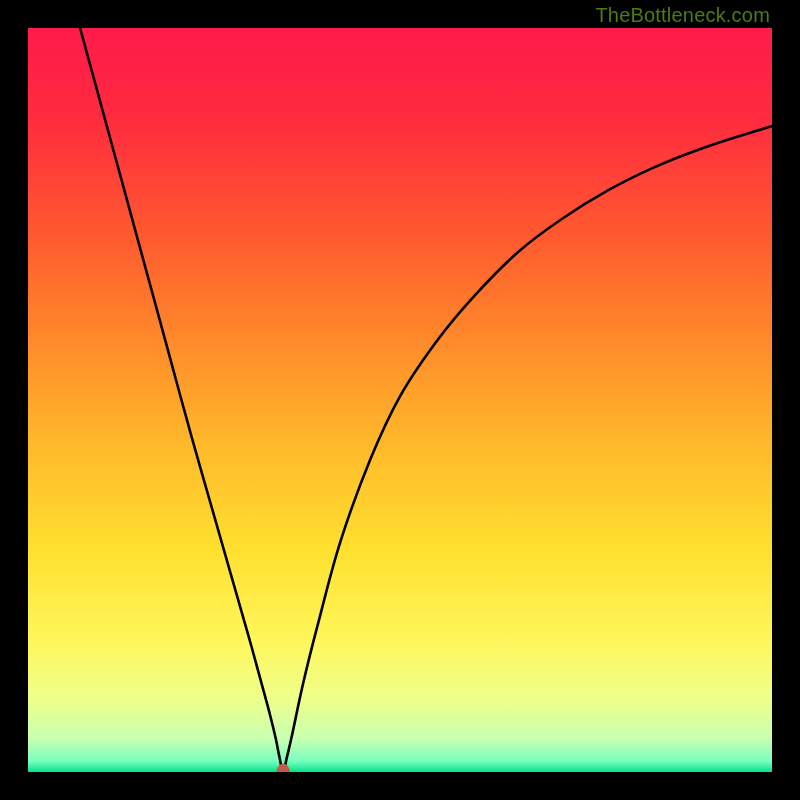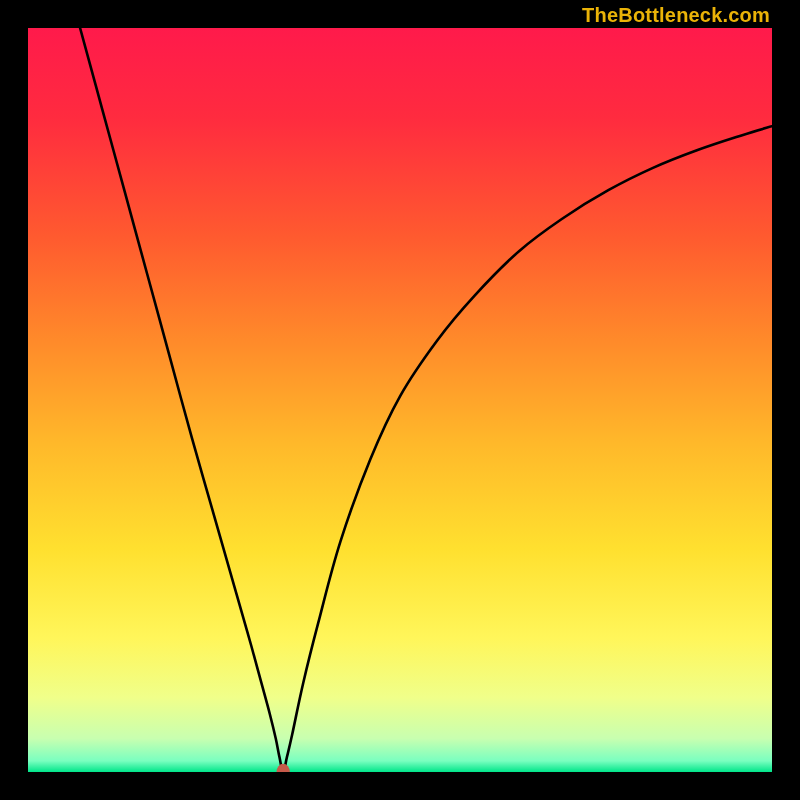--- a/index.html
+++ b/index.html
@@ -32,23 +32,23 @@
   .curve-svg {
     position: absolute;
     inset: 0;
     width: 100%;
     height: 100%;
   }
   .watermark {
     position: absolute;
     top: 4px;
     right: 30px;
-    color: #eab308;
+    color: #4d7c0f;
     font-size: 20px;
-    font-weight: 700;
+    font-weight: 400;
     letter-spacing: 0.2px;
     user-select: none;
   }
 </style>
 </head>
 <body>
 
 <div class="frame">
 
   <div class="watermark">TheBottleneck.com</div>

